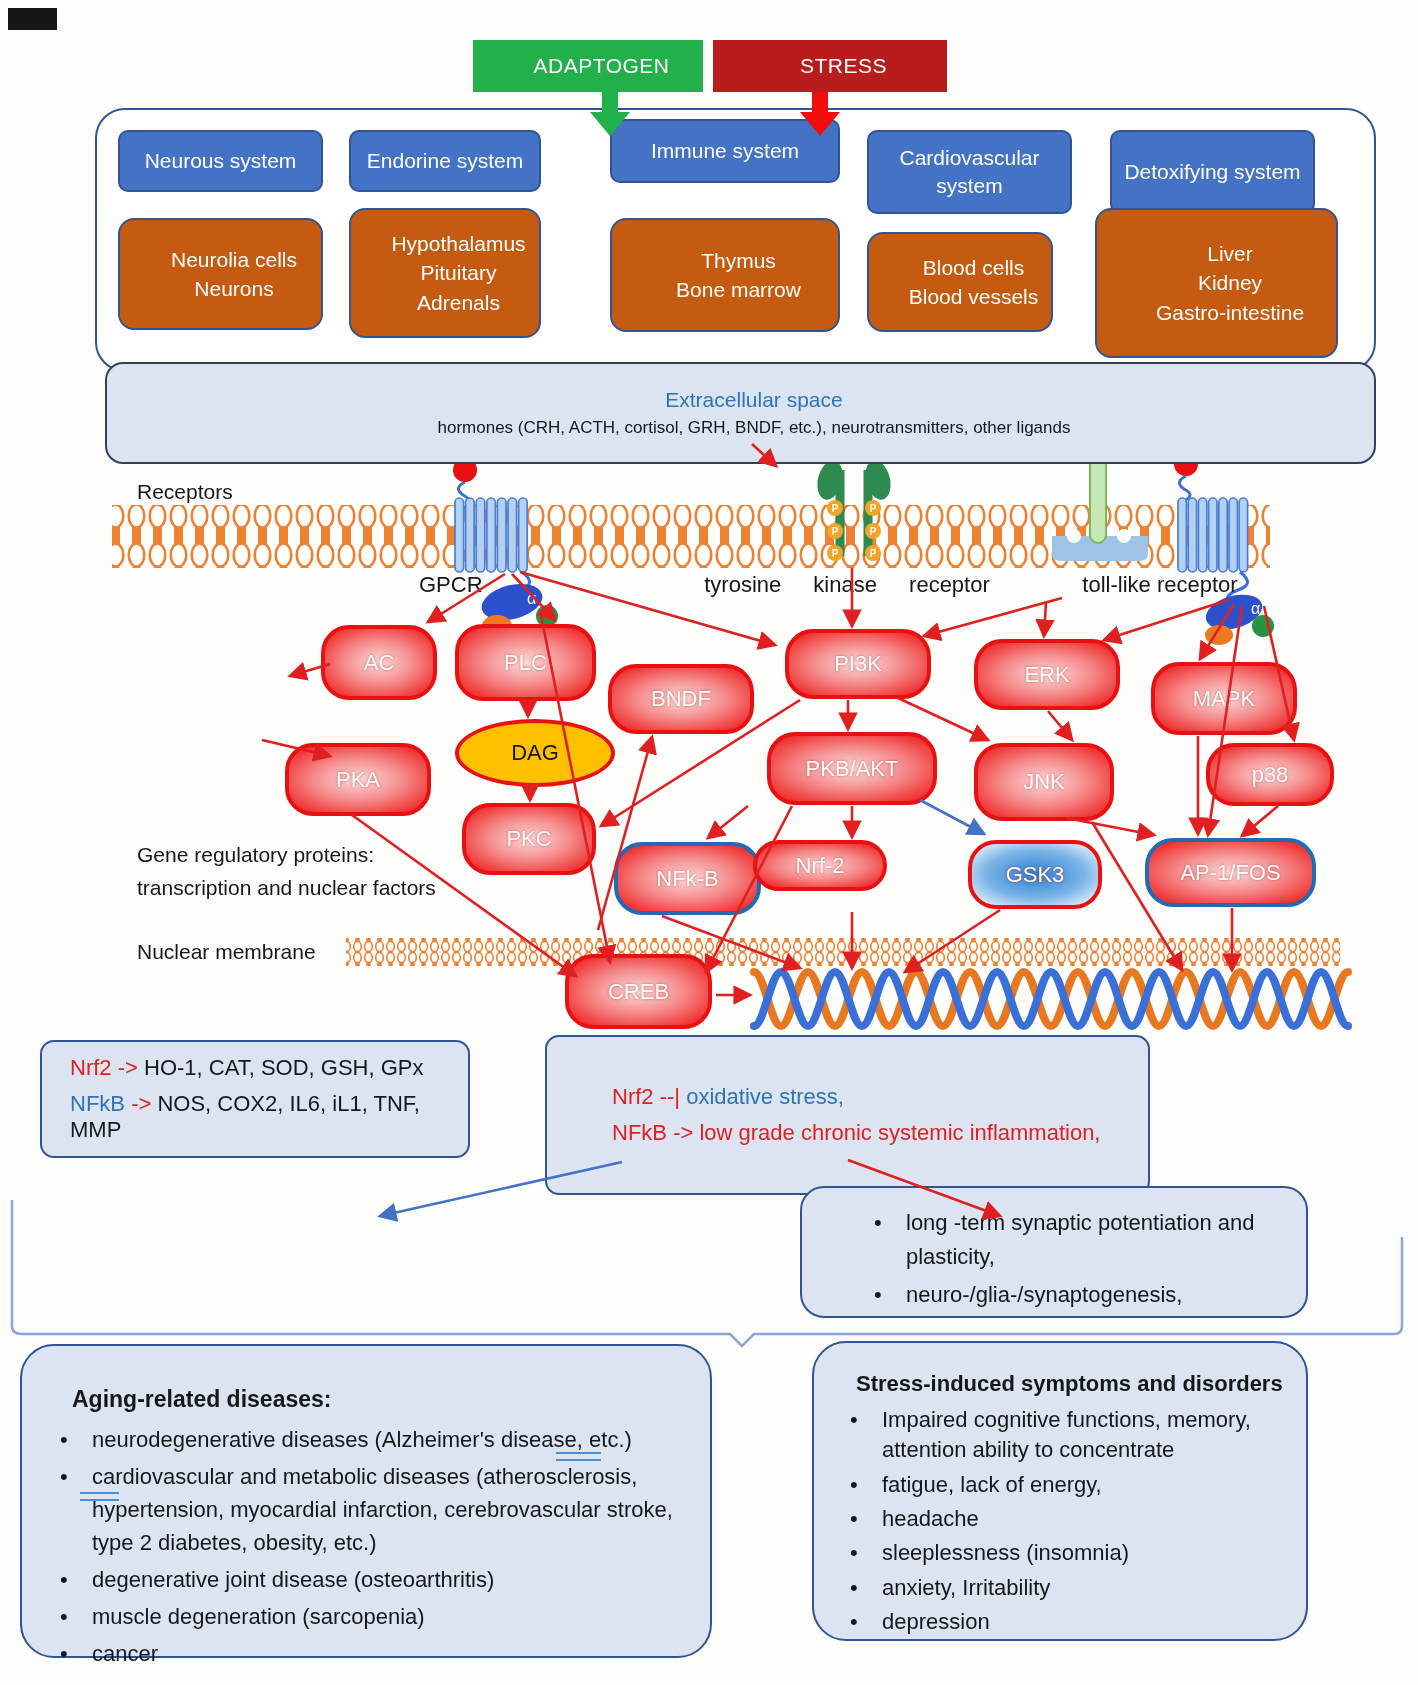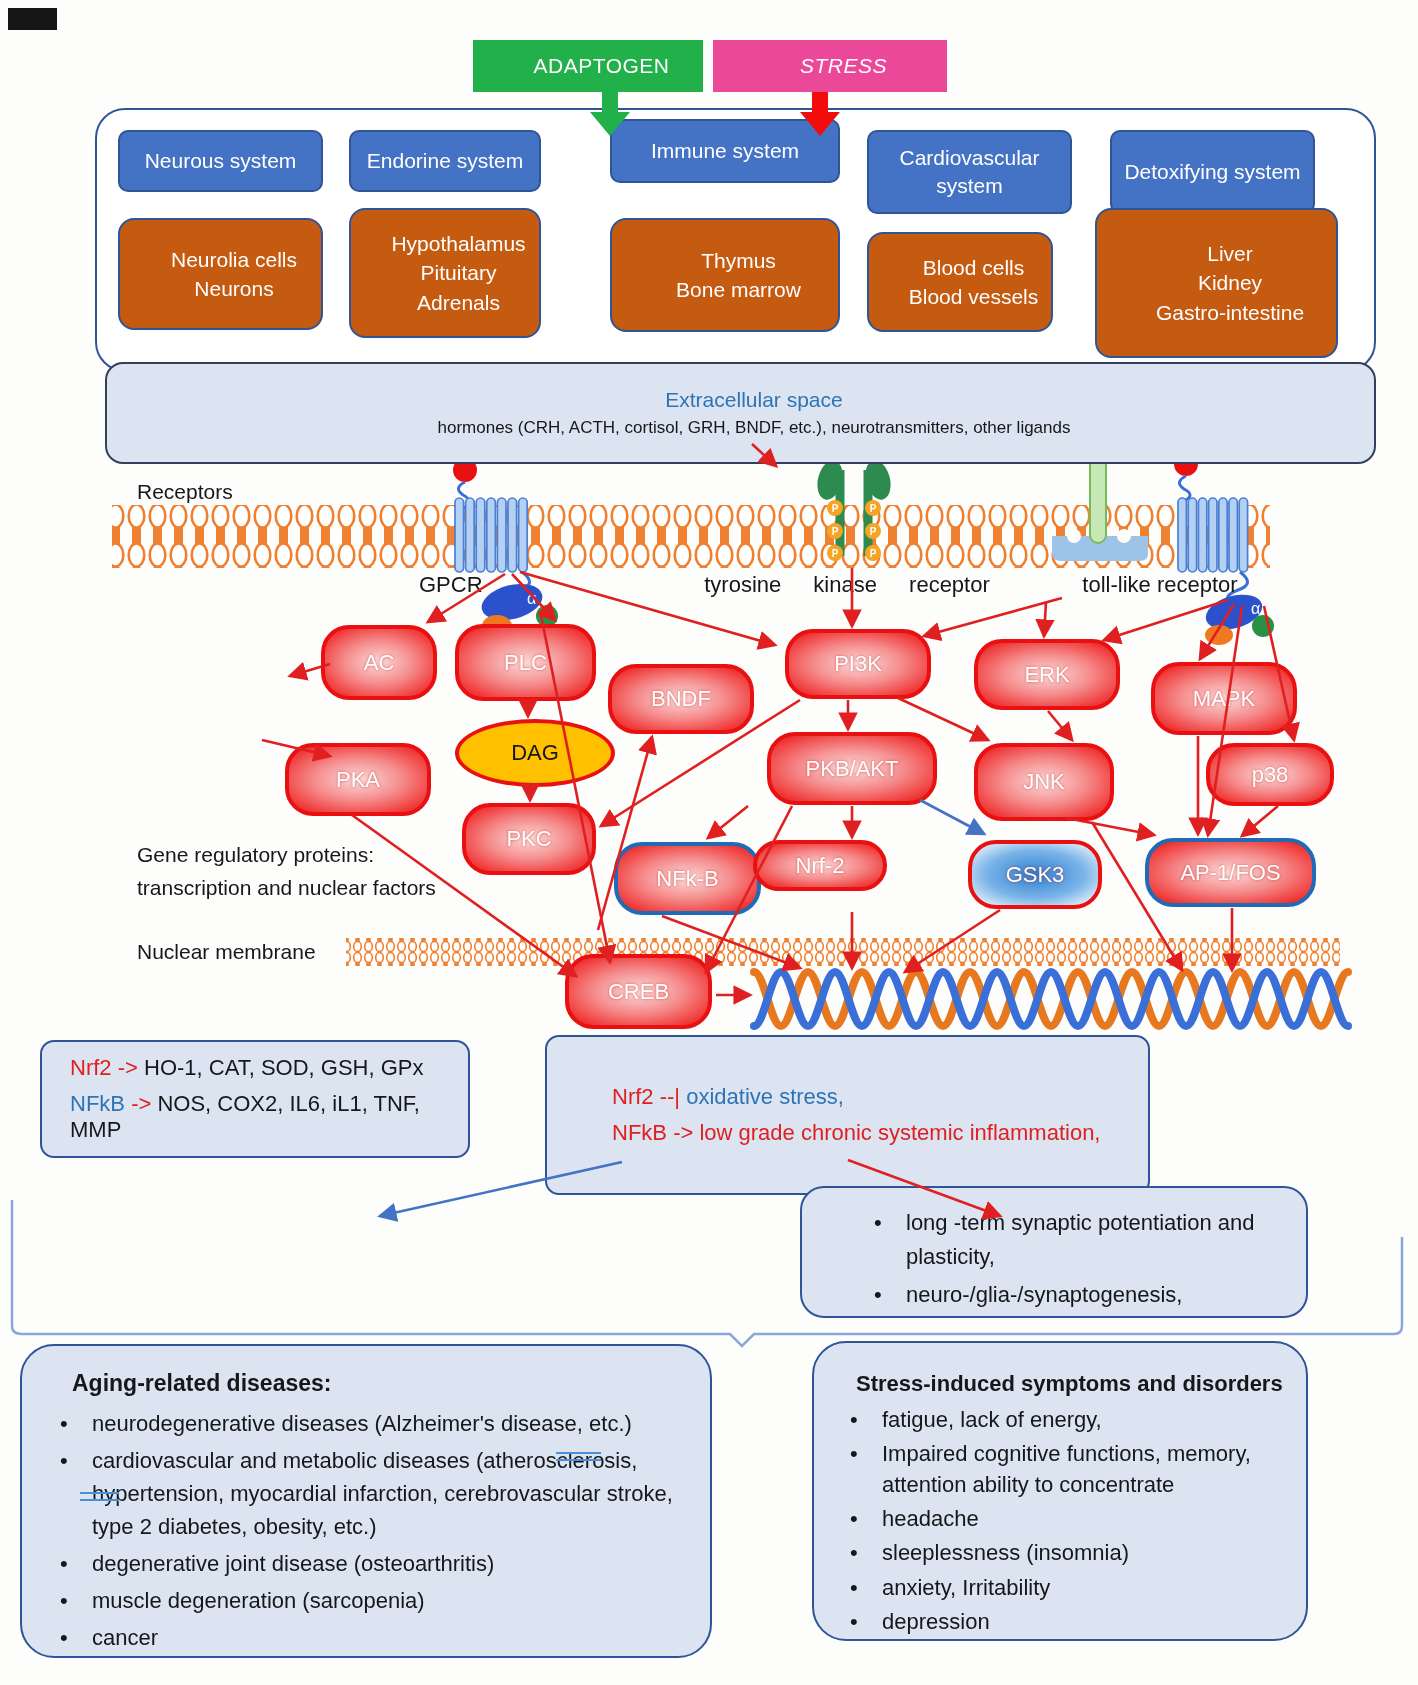--- a/index.html
+++ b/index.html
@@ -2,21 +2,21 @@
 <html><head>
 <meta charset="utf-8">
 <style>
   html,body{margin:0;padding:0;background:#fff;}
   .canvas{position:relative;width:1418px;height:1685px;background:#fdfdfc;overflow:hidden;
           font-family:"Liberation Sans","DejaVu Sans",sans-serif;color:#1a1a1a;}
   .abs{position:absolute;padding-left:27px;}
   .corner-mark{left:8px;top:8px;width:22px;height:22px;background:#161616;}
   .tagbox{display:flex;align-items:center;justify-content:center;color:#fff;font-size:21px;letter-spacing:.5px;}
   .tag-green{background:#22b04b;}
-  .tag-red{background:#ec4899;font-style:italic;}
+  .tag-red{background:#b91c1c;}
   .container-box{left:95px;top:108px;width:1250px;height:260px;background:#fff;border:2px solid #2f5597;border-radius:30px;}
   .sysbox{background:#4472c4;border:2px solid #2f5597;border-radius:10px;color:#fff;font-size:21px;
           display:flex;align-items:center;justify-content:center;text-align:center;line-height:1.35;padding:2px 8px;box-sizing:border-box;}
   .orgbox{background:#c55a11;border:2px solid #2f5597;border-radius:16px;color:#fff;font-size:21px;
           display:flex;align-items:center;justify-content:center;text-align:center;line-height:1.4;white-space:pre-line;box-sizing:border-box;}
   .extracell{left:105px;top:362px;width:1240px;height:98px;background:#dce4f2;border:2px solid #33405c;border-radius:18px;
              display:flex;flex-direction:column;align-items:center;justify-content:center;gap:6px;}
   .extracell .t1{color:#2e74b5;font-size:21px;}
   .extracell .t2{color:#15171a;font-size:17px;}
   .lbl{font-size:21px;color:#15171a;}
@@ -249,34 +249,34 @@
   </div>
 
   <div class="abs panel" style="left:800px;top:1186px;width:508px;height:132px;border-radius:24px;padding:18px 26px 0 58px;overflow:hidden">
     <ul class="blist" style="line-height:1.55">
       <li>long -term synaptic potentiation and plasticity,</li>
       <li>neuro-/glia-/synaptogenesis,</li>
     </ul>
   </div>
 
   <div class="abs bigpanel" style="left:20px;top:1344px;width:692px;height:314px;padding:24px 28px 0 24px">
-    <div class="boxtitle" style="margin:0 0 10px 26px">Aging-related diseases:</div>
+    <div class="boxtitle" style="margin:16px 0 10px 26px">Aging-related diseases:</div>
     <ul class="blist">
       <li>neurodegenerative diseases (Alzheimer's disease, etc.)</li>
       <li>cardiovascular and metabolic diseases (atherosclerosis, hypertension, myocardial infarction, cerebrovascular stroke, type 2 diabetes, obesity, etc.)</li>
       <li>degenerative joint disease (osteoarthritis)</li>
       <li>muscle degeneration (sarcopenia)</li>
       <li>cancer</li>
     </ul>
   </div>
   <div class="abs bigpanel" style="left:812px;top:1341px;width:496px;height:300px;padding:28px 18px 0 22px">
     <div class="boxtitle" style="margin:0 0 8px 20px;font-size:22px">Stress-induced symptoms and disorders</div>
     <ul class="blist" style="line-height:1.38">
+      <li>Impaired cognitive functions, memory, attention ability to concentrate</li>
       <li>fatigue, lack of energy,</li>
-      <li>Impaired cognitive functions, memory, attention ability to concentrate</li>
       <li>headache</li>
       <li>sleeplessness (insomnia)</li>
       <li>anxiety, Irritability</li>
       <li>depression</li>
     </ul>
   </div>
 
   <div class="abs grammar-mark" style="left:556px;top:1452px;width:18px"></div>
   <div class="abs grammar-mark" style="left:80px;top:1492px;width:12px"></div>
 

